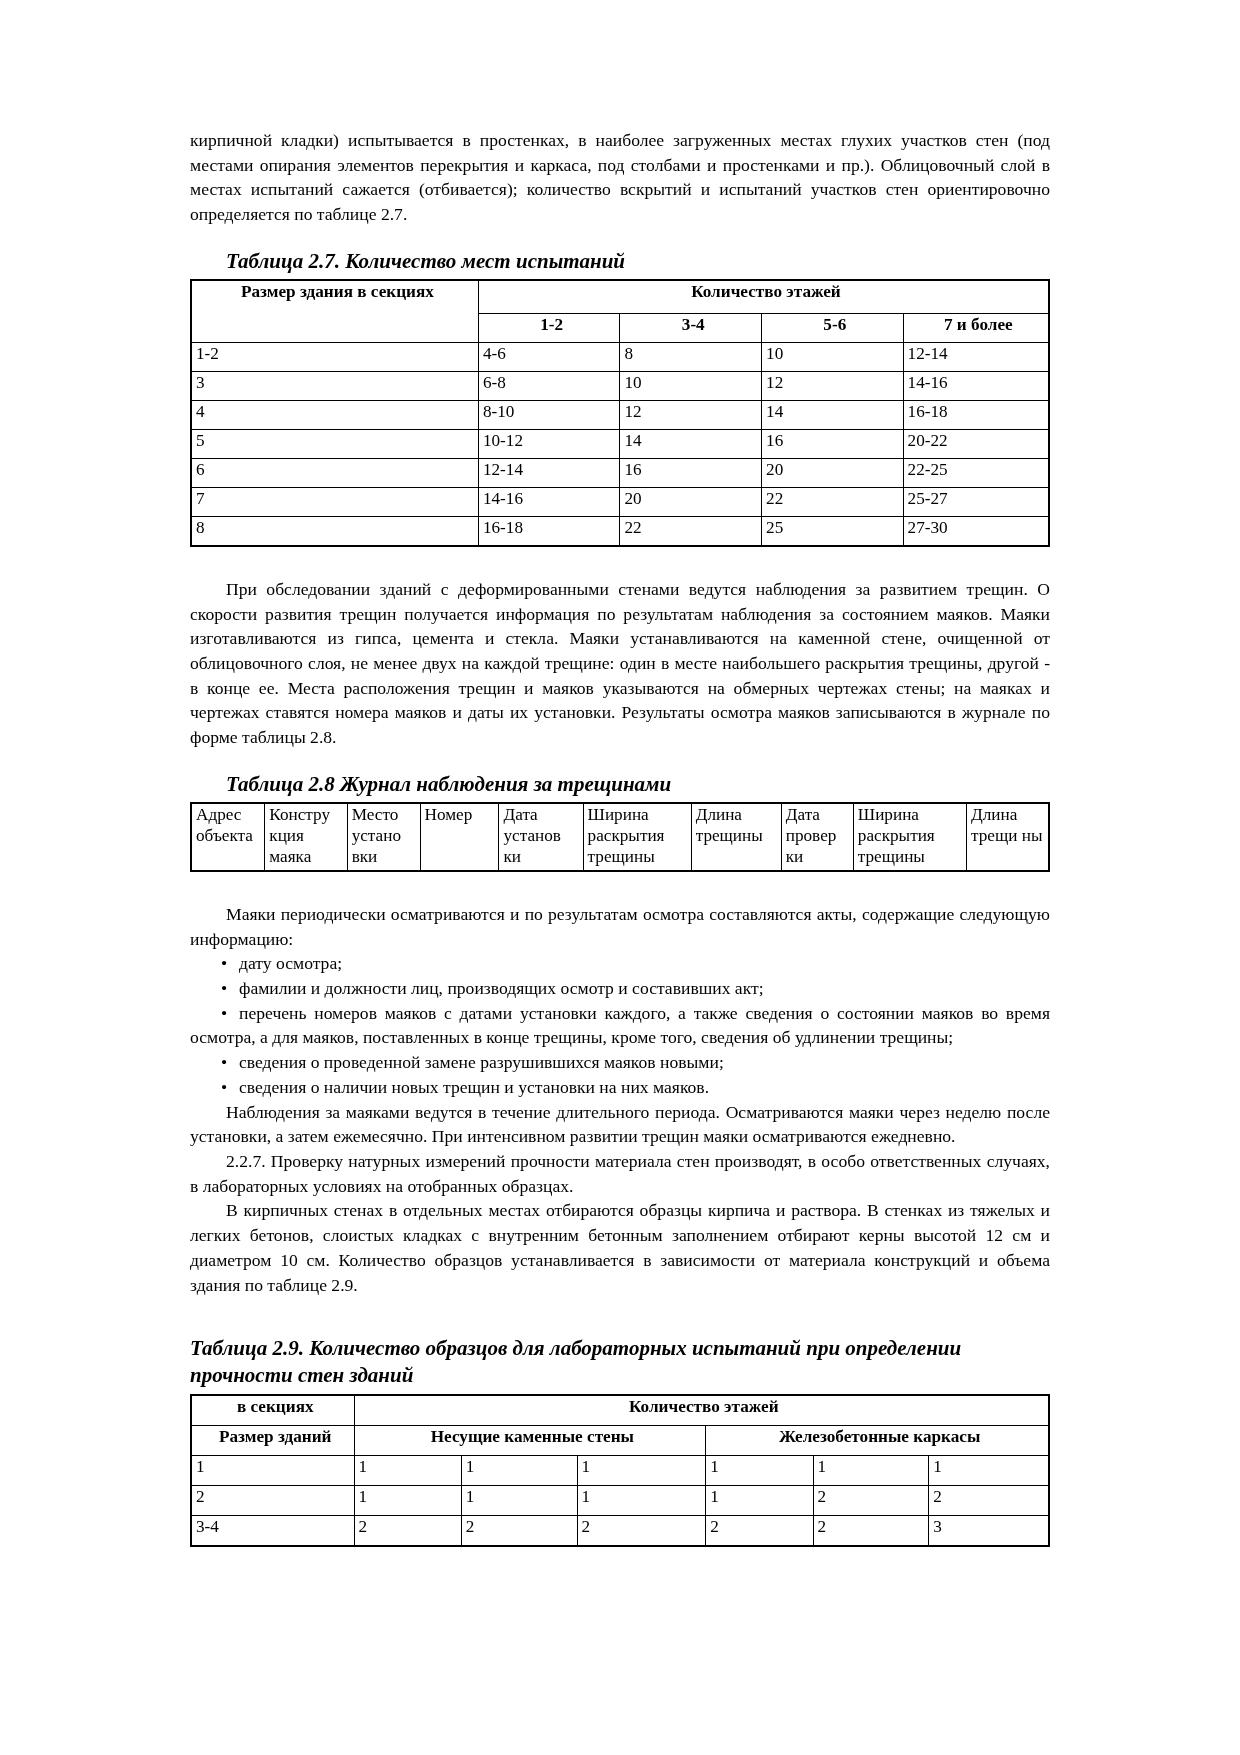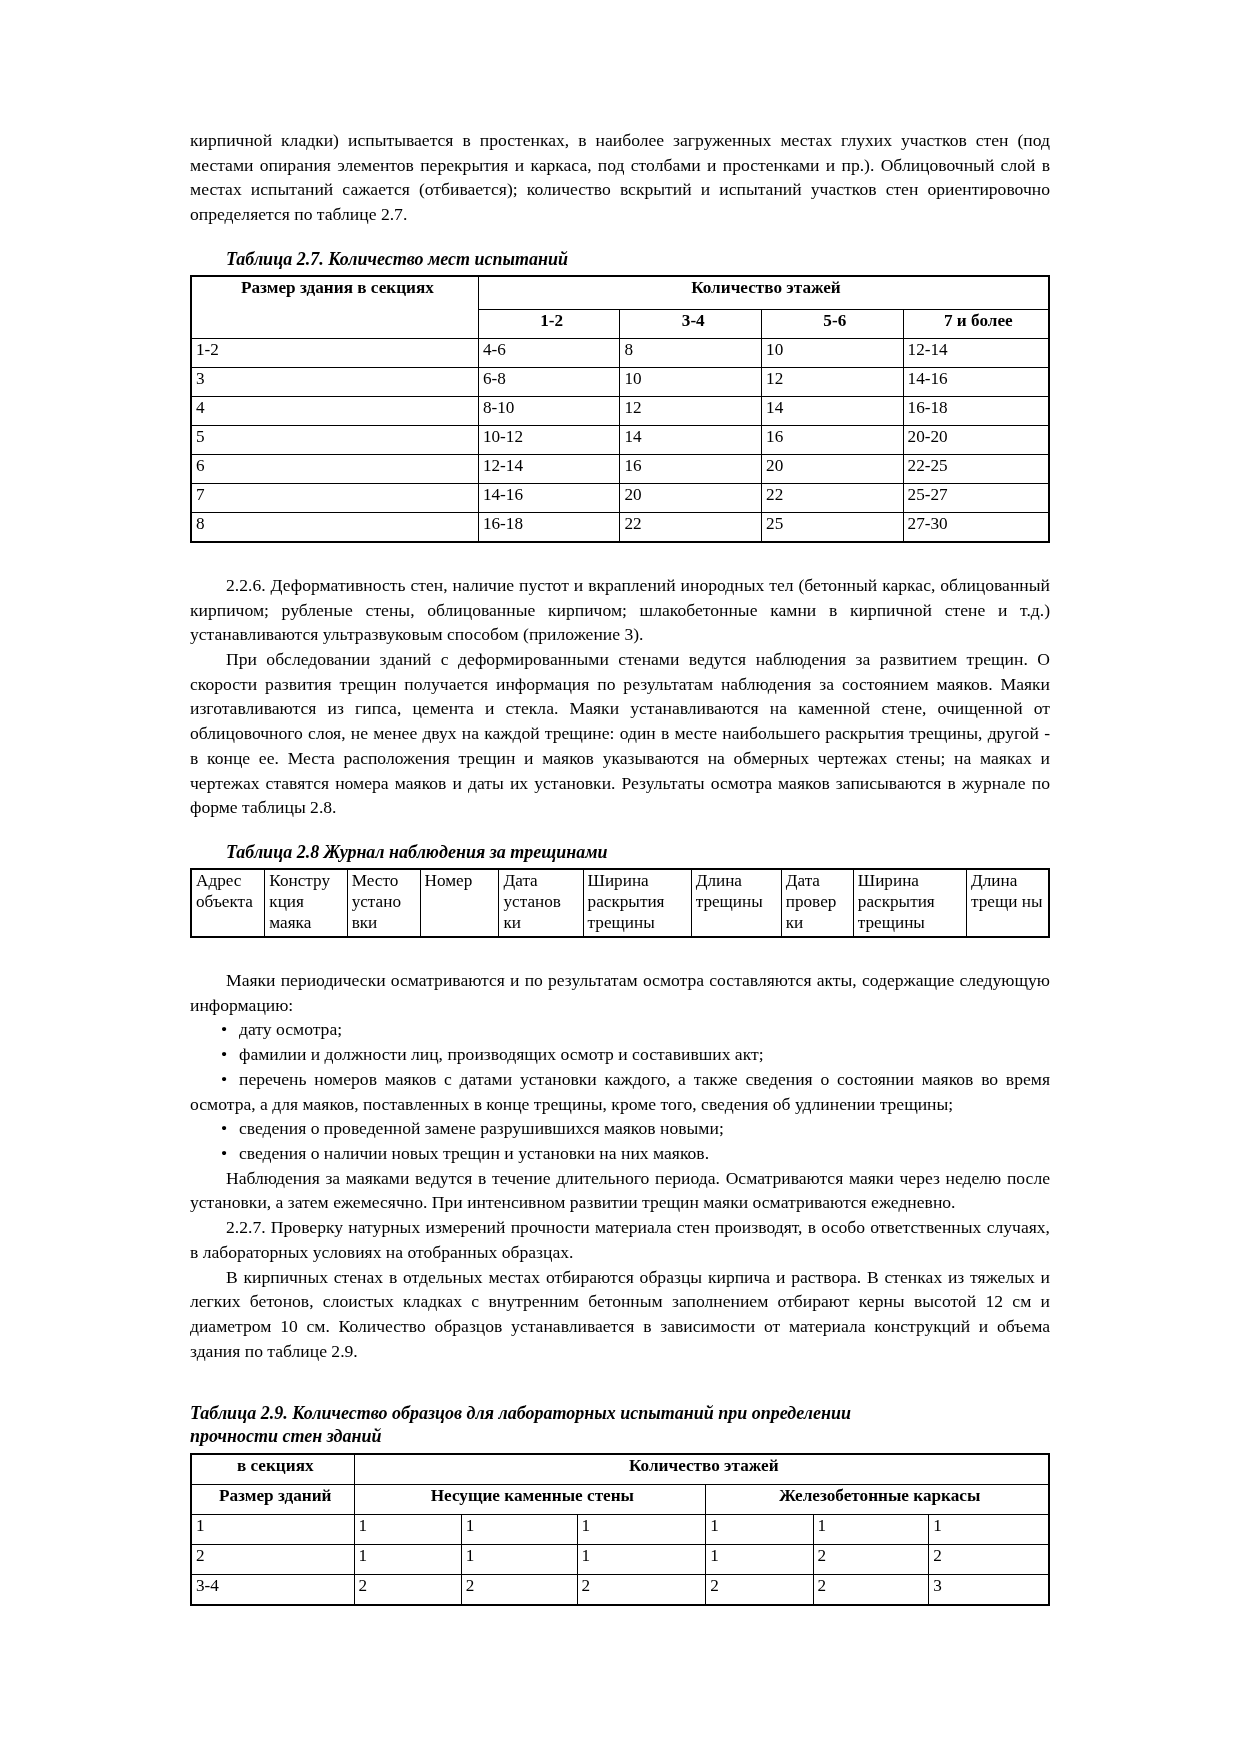--- a/index.html
+++ b/index.html
@@ -33,21 +33,21 @@
     text-indent: 36px;
   }
   .para.first {
     text-indent: 0;
   }
   .gap-md { height: 22px; }
   .gap-lg { height: 30px; }
   .gap-xl { height: 38px; }
 
   .tbl-caption {
-    font-size: 18px;
+    font-size: 21px;
     font-weight: bold;
     font-style: italic;
     margin: 0 0 5px 0;
     padding-left: 36px;
   }
   .tbl-caption.center {
     text-align: left;
     padding-left: 0;
     line-height: 1.28;
   }
@@ -156,21 +156,21 @@
         <td>8-10</td>
         <td>12</td>
         <td>14</td>
         <td>16-18</td>
       </tr>
       <tr>
         <td>5</td>
         <td>10-12</td>
         <td>14</td>
         <td>16</td>
-        <td>20-20</td>
+        <td>20-22</td>
       </tr>
       <tr>
         <td>6</td>
         <td>12-14</td>
         <td>16</td>
         <td>20</td>
         <td>22-25</td>
       </tr>
       <tr>
         <td>7</td>
@@ -184,21 +184,20 @@
         <td>16-18</td>
         <td>22</td>
         <td>25</td>
         <td>27-30</td>
       </tr>
     </tbody>
   </table>
 
   <div class="gap-lg"></div>
 
-  <p class="para indent">2.2.6. Деформативность стен, наличие пустот и вкраплений инородных тел (бетонный каркас, облицованный кирпичом; рубленые стены, облицованные кирпичом; шлакобетонные камни в кирпичной стене и т.д.) устанавливаются ультразвуковым способом (приложение 3).</p>
   <p class="para indent">При обследовании зданий с деформированными стенами ведутся наблюдения за развитием трещин. О скорости развития трещин получается информация по результатам наблюдения за состоянием маяков. Маяки изготавливаются из гипса, цемента и стекла. Маяки устанавливаются на каменной стене, очищенной от облицовочного слоя, не менее двух на каждой трещине: один в месте наибольшего раскрытия трещины, другой - в конце ее. Места расположения трещин и маяков указываются на обмерных чертежах стены; на маяках и чертежах ставятся номера маяков и даты их установки. Результаты осмотра маяков записываются в журнале по форме таблицы 2.8.</p>
 
   <div class="gap-md"></div>
 
   <div class="tbl-caption">Таблица 2.8 Журнал наблюдения за трещинами</div>
 
   <table class="doc outer t28">
     <colgroup>
       <col style="width:8.6%">
         <col style="width:9.6%">

